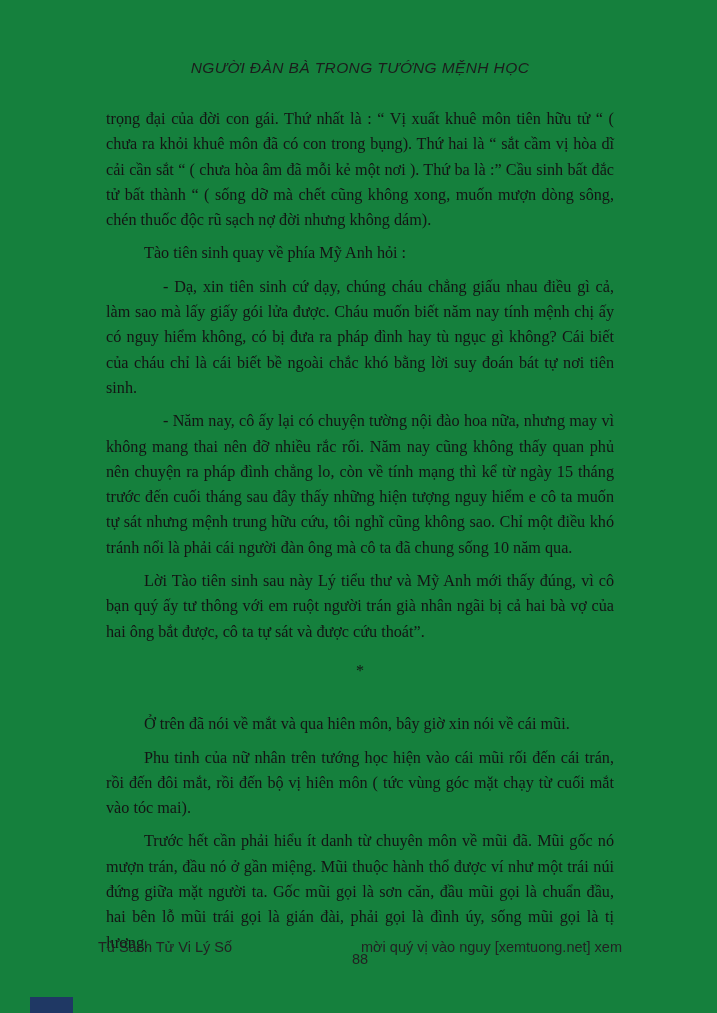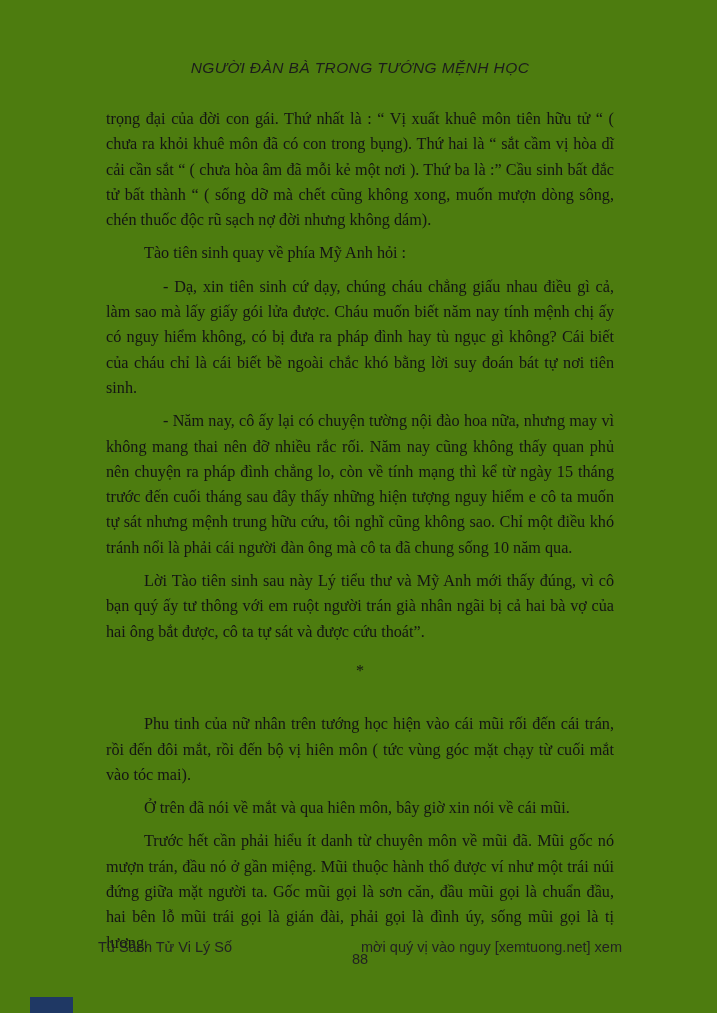--- a/index.html
+++ b/index.html
@@ -1,20 +1,20 @@
 <!DOCTYPE html>
 <html><head>
 <meta charset="utf-8">
 <style>
   html, body { margin: 0; padding: 0; background: #ffffff; }
   .page {
     position: relative;
     width: 717px;
     height: 1013px;
-    background: #4d7c0f;
+    background: #15803d;
     overflow: hidden;
     font-family: "Liberation Serif", serif;
     color: #161616;
   }
   .doc-title {
     position: absolute;
     top: 58px;
     left: 98px;
     width: 524px;
     text-align: center;
@@ -82,22 +82,22 @@
 
   <div class="body-text">
     <p class="plain">trọng đại của đời con gái. Thứ nhất là : “ Vị xuất khuê môn tiên hữu tử “ ( chưa ra khỏi khuê môn đã có con trong bụng). Thứ hai là “ sắt cầm vị hòa dĩ cải cần sắt “ ( chưa hòa âm đã mỗi kẻ một nơi ). Thứ ba là :” Cầu sinh bất đắc tử bất thành “ ( sống dỡ mà chết cũng không xong, muốn mượn dòng sông, chén thuốc độc rũ sạch nợ đời nhưng không dám).</p>
     <p class="indent">Tào tiên sinh quay về phía Mỹ Anh hỏi :</p>
     <p class="dialogue">- Dạ, xin tiên sinh cứ dạy, chúng cháu chẳng giấu nhau điều gì cả, làm sao mà lấy giấy gói lửa được. Cháu muốn biết năm nay tính mệnh chị ấy có nguy hiểm không, có bị đưa ra pháp đình hay tù ngục gì không? Cái biết của cháu chỉ là cái biết bề ngoài chắc khó bằng lời suy đoán bát tự nơi tiên sinh.</p>
     <p class="dialogue">- Năm nay, cô ấy lại có chuyện tường nội đào hoa nữa, nhưng may vì không mang thai nên đỡ nhiều rắc rối. Năm nay cũng không thấy quan phủ nên chuyện ra pháp đình chẳng lo, còn về tính mạng thì kể từ ngày 15 tháng trước đến cuối tháng sau đây thấy những hiện tượng nguy hiểm e cô ta muốn tự sát nhưng mệnh trung hữu cứu, tôi nghĩ cũng không sao. Chỉ một điều khó tránh nổi là phải cái người đàn ông mà cô ta đã chung sống 10 năm qua.</p>
     <p class="indent">Lời Tào tiên sinh sau này Lý tiểu thư và Mỹ Anh mới thấy đúng, vì cô bạn quý ấy tư thông với em ruột người trán già nhân ngãi bị cả hai bà vợ của hai ông bắt được, cô ta tự sát và được cứu thoát”.</p>
 
     <div class="separator">*</div>
 
+    <p class="indent">Ở trên đã nói về mắt và qua hiên môn, bây giờ xin nói về cái mũi.</p>
     <p class="indent">Phu tinh của nữ nhân trên tướng học hiện vào cái mũi rối đến cái trán, rồi đến đôi mắt, rồi đến bộ vị hiên môn ( tức vùng góc mặt chạy từ cuối mắt vào tóc mai).</p>
-    <p class="indent">Ở trên đã nói về mắt và qua hiên môn, bây giờ xin nói về cái mũi.</p>
     <p class="indent">Trước hết cần phải hiểu ít danh từ chuyên môn về mũi đã. Mũi gốc nó mượn trán, đầu nó ở gần miệng. Mũi thuộc hành thổ được ví như một trái núi đứng giữa mặt người ta. Gốc mũi gọi là sơn căn, đầu mũi gọi là chuẩn đầu, hai bên lỗ mũi trái gọi là gián đài, phải gọi là đình úy, sống mũi gọi là tị lương.</p>
   </div>
 
   <div class="footer">
     <span>Tủ Sách Tử Vi Lý Số</span>
     <span class="page-num">88</span>
     <span>mời quý vị vào nguy [xemtuong.net] xem</span>
   </div>
 
   <div class="bottom-bar"></div>

